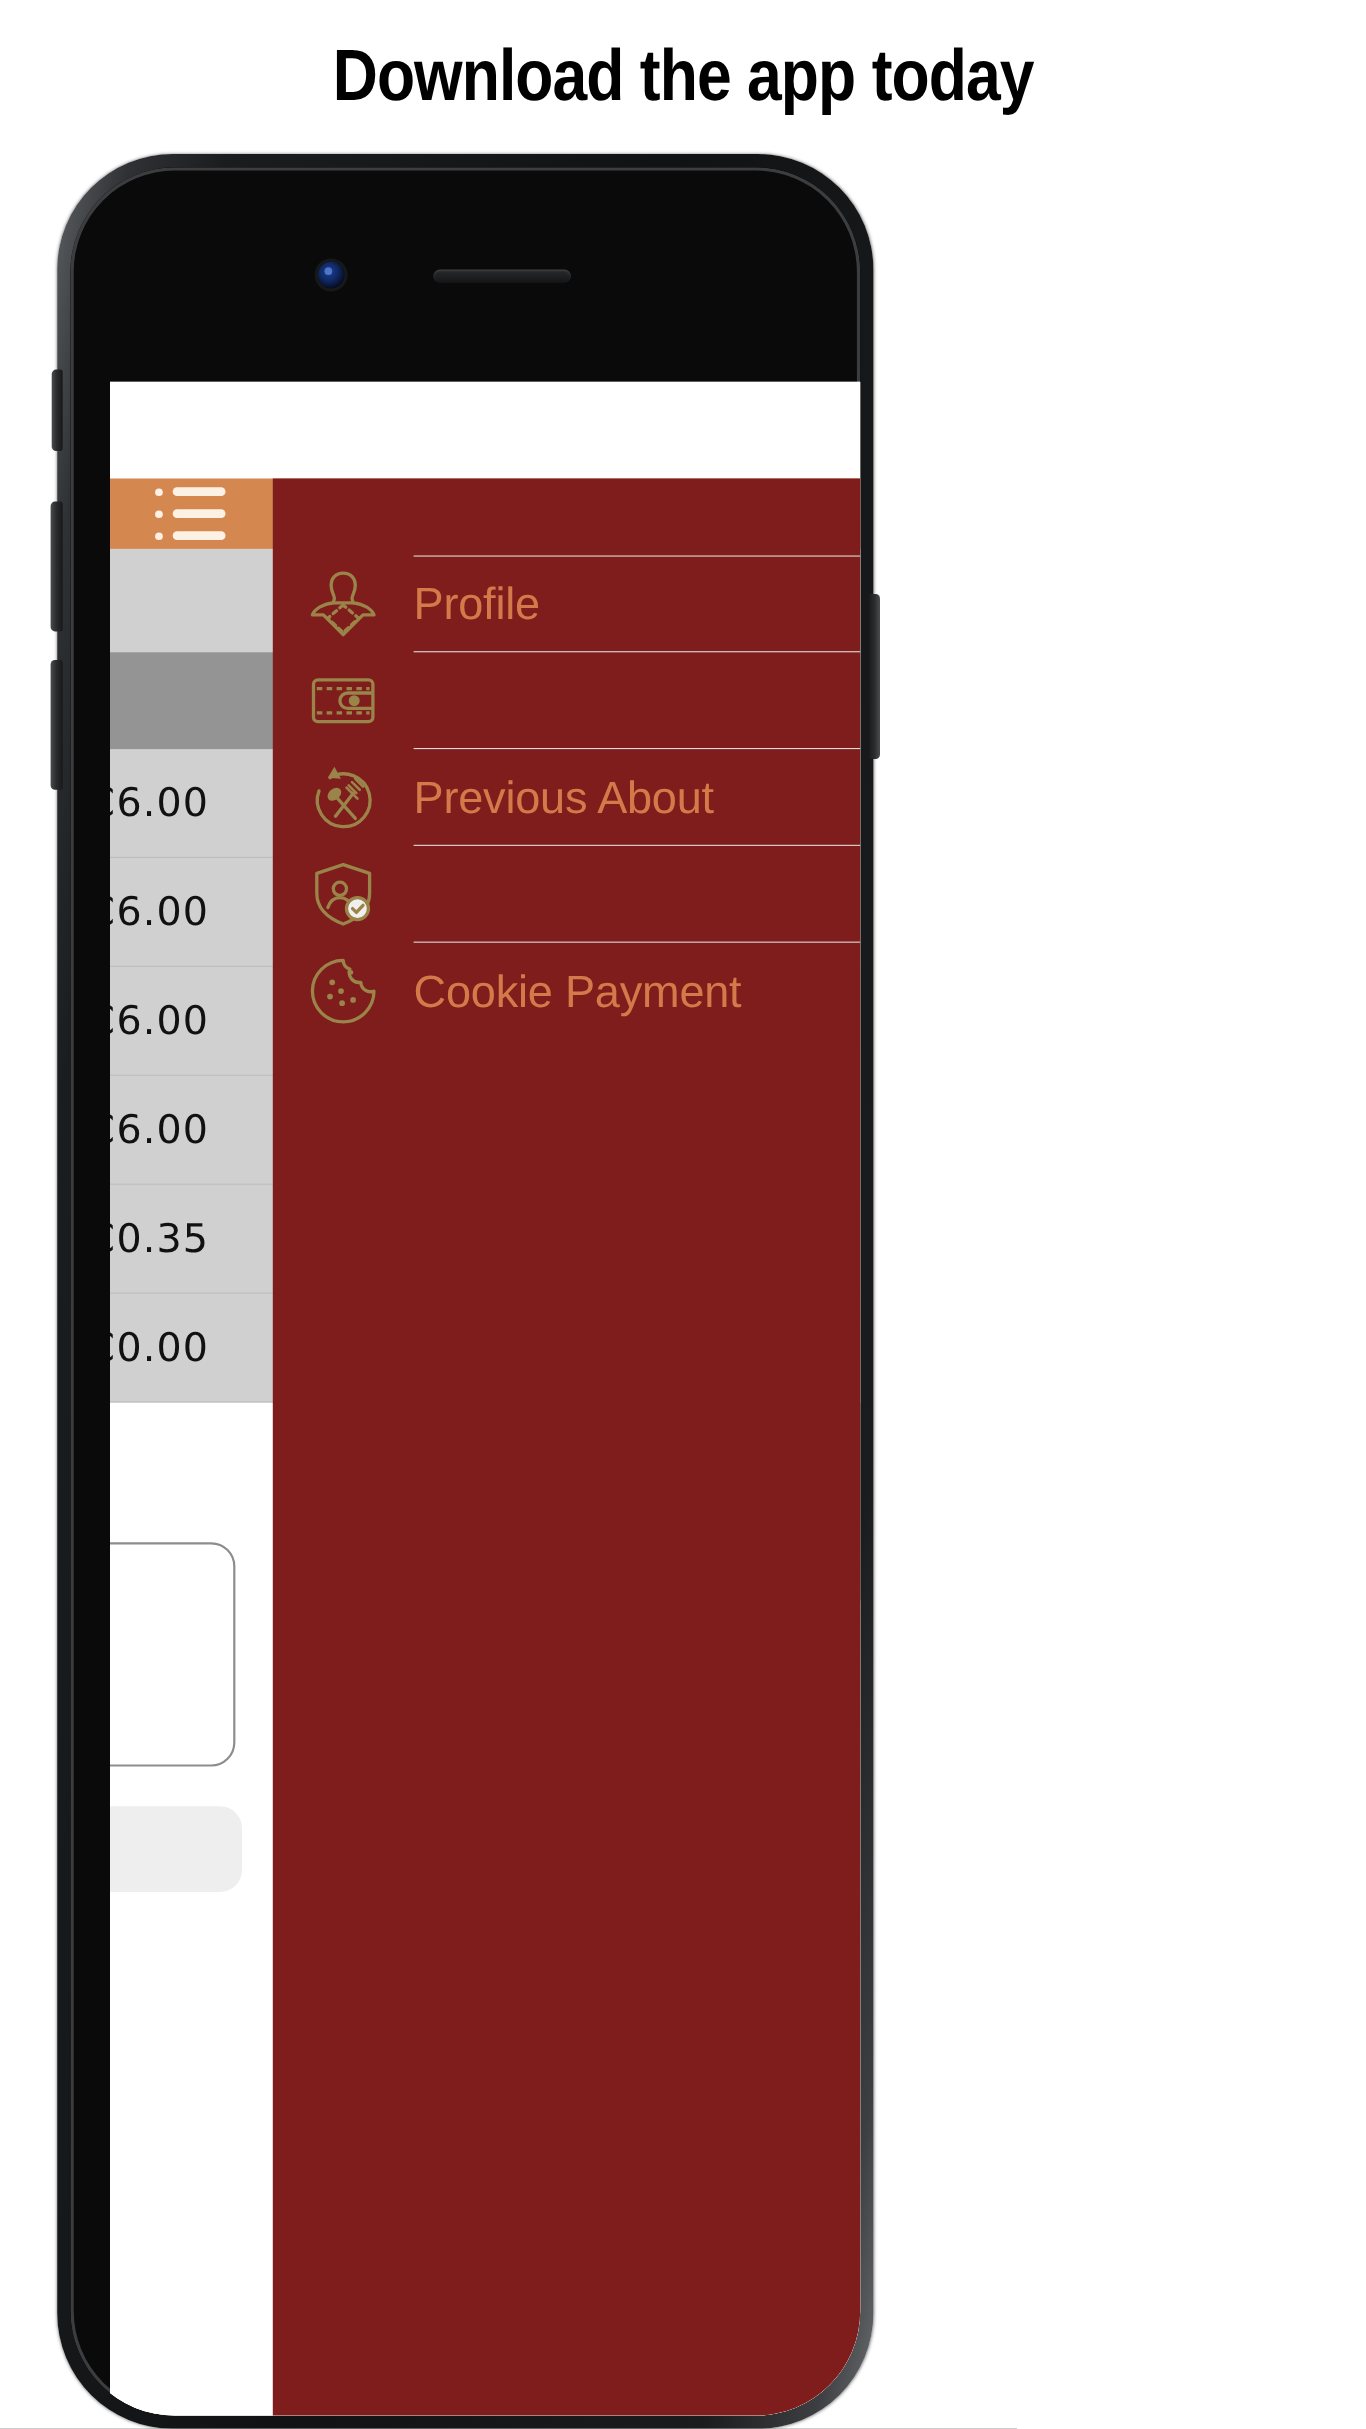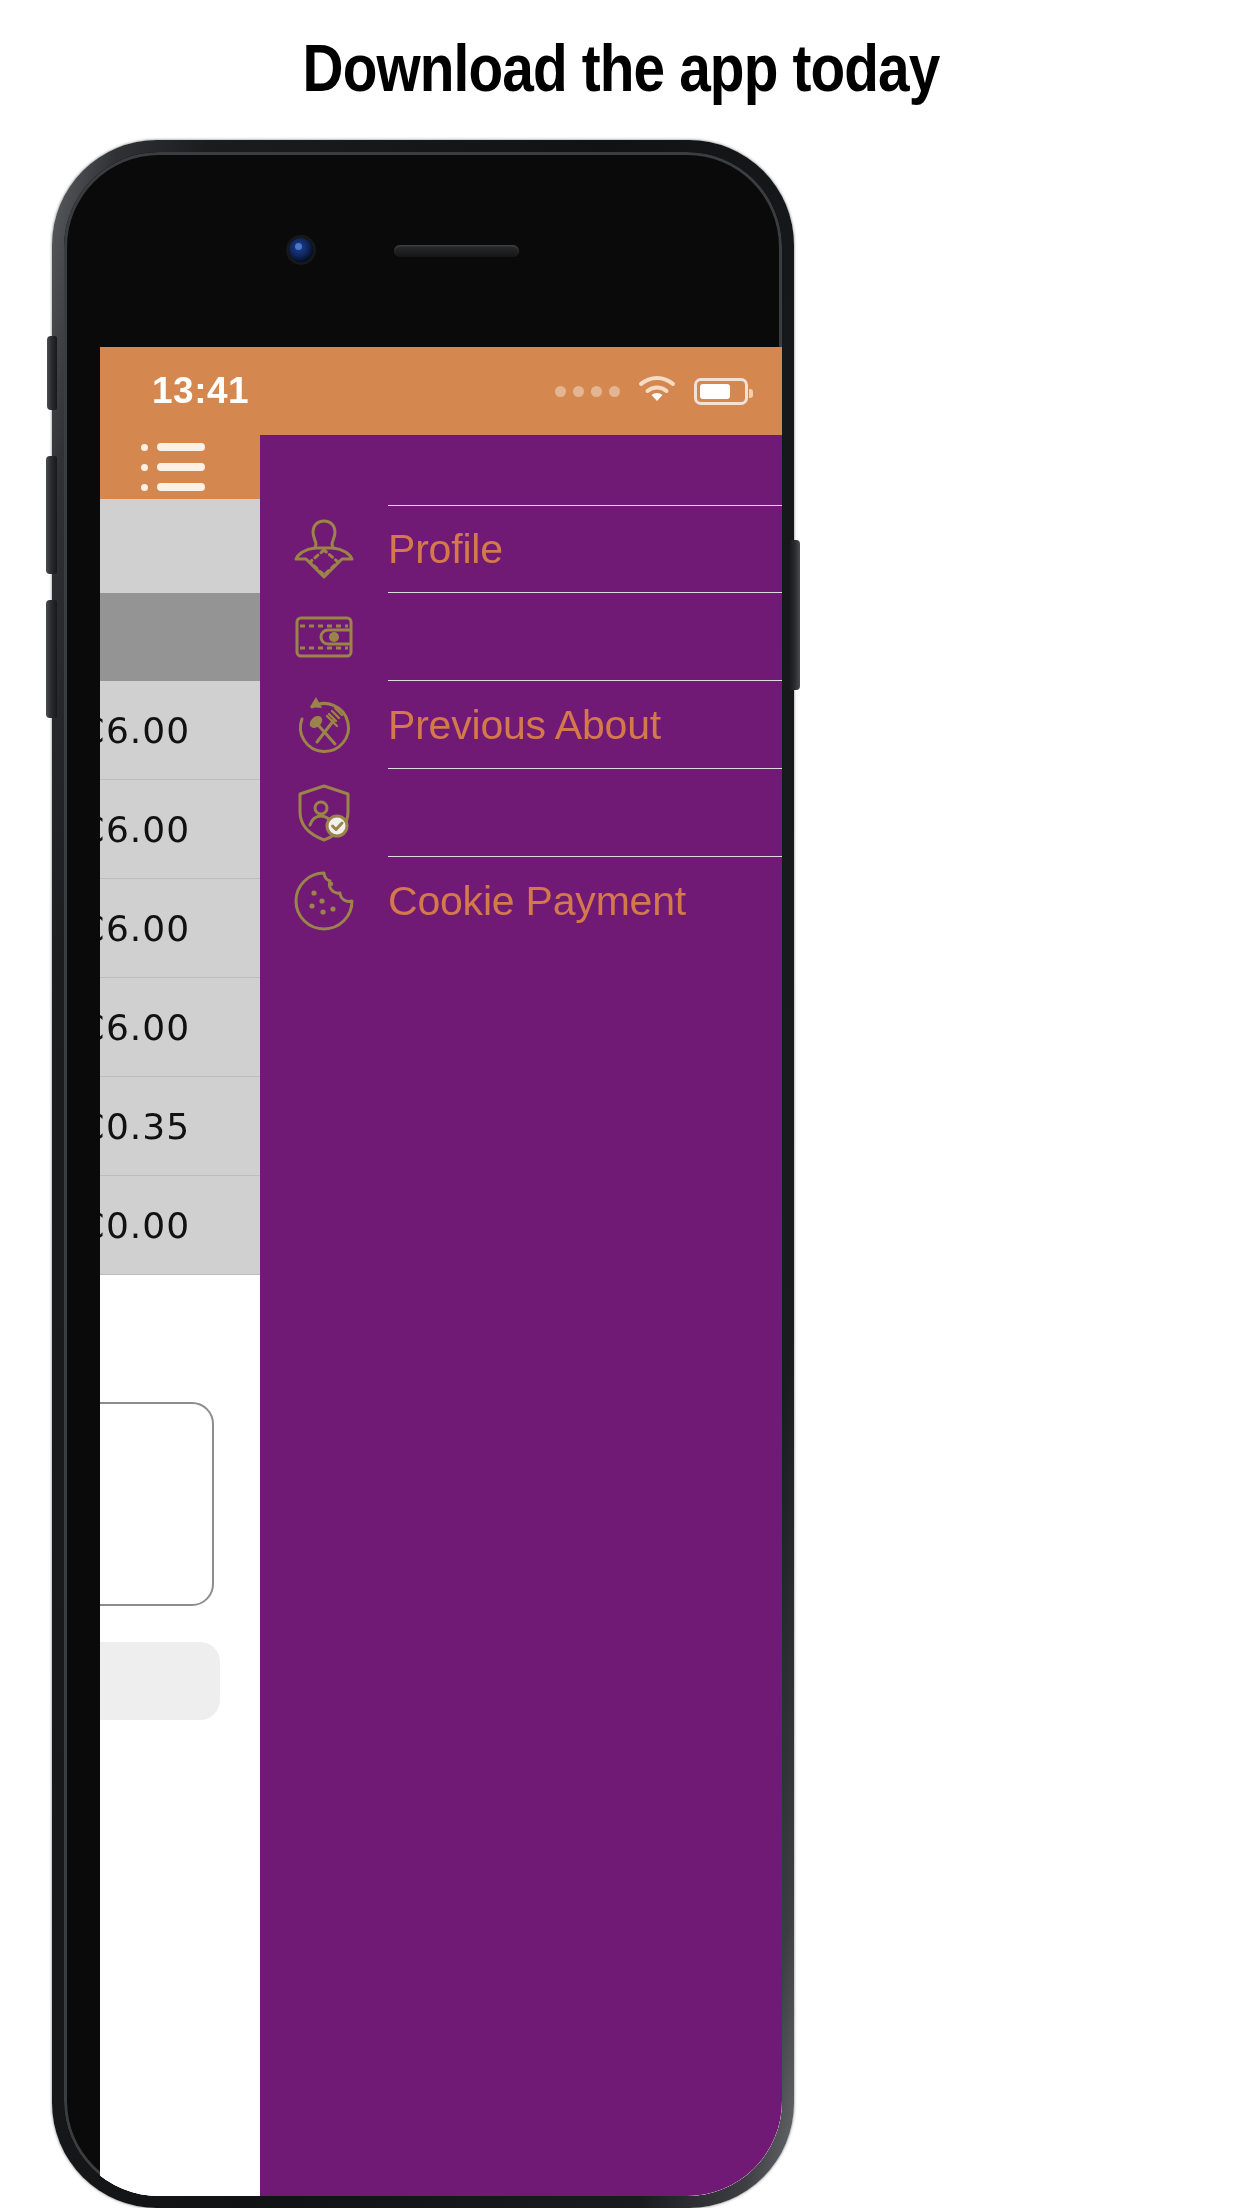--- a/index.html
+++ b/index.html
@@ -171,23 +171,23 @@
     position:absolute; left:0; top:88px; width:146px; height:64px;
     z-index:7; display:flex; align-items:center; justify-content:center;
   }
   .ham-rows{ display:flex; flex-direction:column; gap:12px; }
   .ham-row{ display:flex; align-items:center; gap:9px;}
   .ham-dot{ width:7px;height:7px;border-radius:50%;background:#fdf1e6;}
   .ham-bar{ width:48px;height:8px;border-radius:4px;background:#fdf1e6;}
 
   
   .drawer{
-    position:absolute; left:160px; top:88px;
+    position:absolute; left:148px; top:88px;
     width:544px; height:1762px;
-    background:#701a75;
+    background:#7f1d1d;
     z-index:8;
   }
   .drawer-top{ height:70px; }
   .menu-list{ list-style:none; margin:0; padding:0; }
   .menu-item{
     display:flex; align-items:center;
     height:88px;
     position:relative;
   }
   .menu-icon{
@@ -250,43 +250,20 @@
             <span class="bg-price">€0.00</span>
           </div>
         </div>
         <div class="bg-whitearea"></div>
         <div class="bg-card"></div>
         <div class="bg-button"></div>
       </div>
 
       <div class="appbar"></div>
 
-      <div class="statusbar">
-        <div class="status-time">13:41</div>
-        <div class="status-right">
-          <span class="sig-dots">
-            <i></i>
-              <i></i>
-              <i></i>
-              <i></i>
-          </span>
-          <span class="wifi-ic">
-            <svg width="38" height="28" viewBox="0 0 38 28">
-              <g fill="none" stroke="#f6dcc6" stroke-width="4" stroke-linecap="round">
-                <path d="M3 9 A24 24 0 0 1 35 9"></path>
-                <path d="M9.5 16 A15 15 0 0 1 28.5 16"></path>
-              </g>
-              <path d="M19 26 l-5.5 -6 a8.5 8.5 0 0 1 11 0 z" fill="#ffffff"></path>
-            </svg>
-          </span>
-          <span class="batt">
-              <span></span>
-            </span>
-        </div>
-      </div>
 
       <div class="hamburger">
         <div class="ham-rows">
           <div class="ham-row">
               <span class="ham-dot"></span>
               <span class="ham-bar"></span>
             </div>
           <div class="ham-row">
               <span class="ham-dot"></span>
               <span class="ham-bar"></span>

